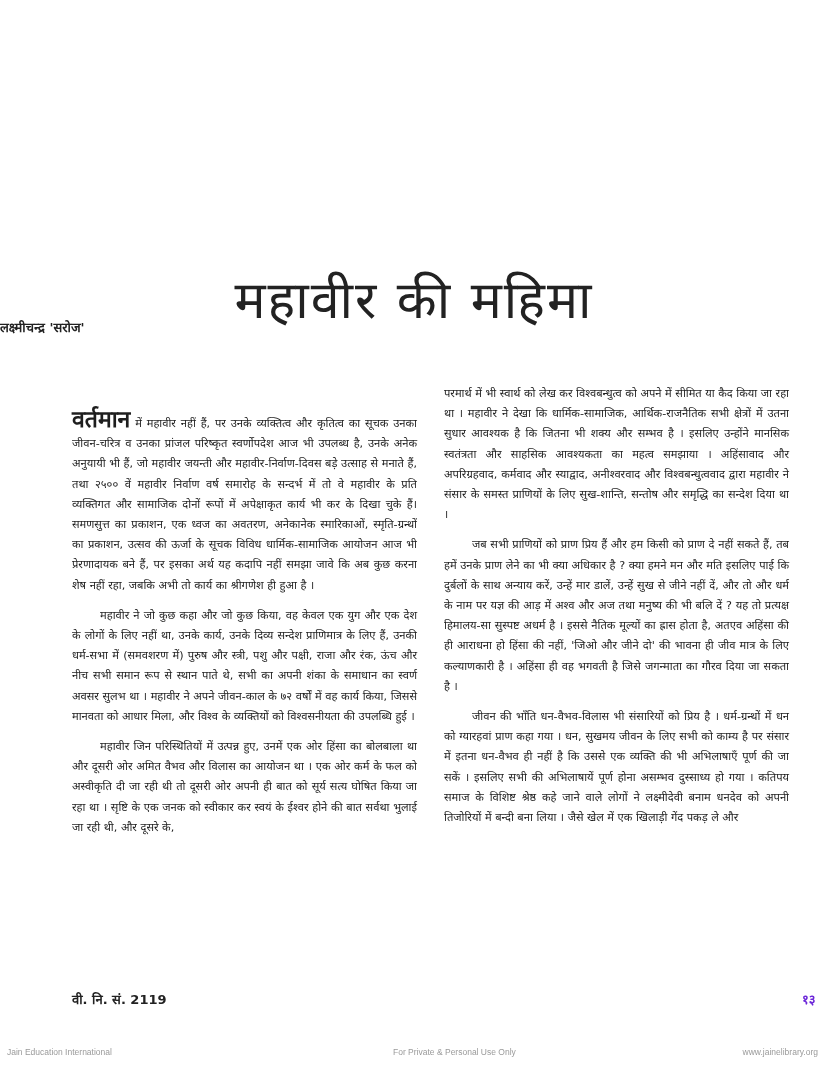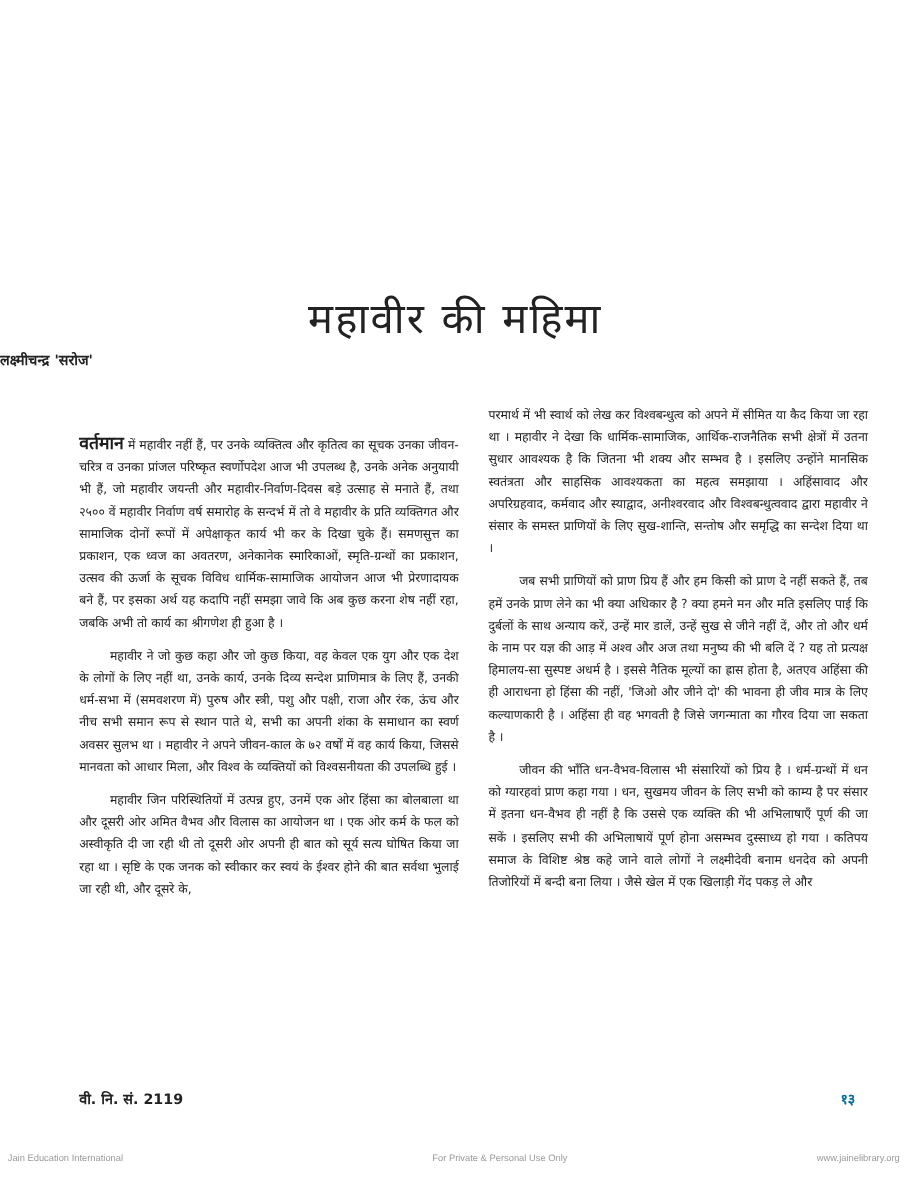--- a/index.html
+++ b/index.html
@@ -1,30 +1,30 @@
 <!DOCTYPE html>
 <html><head>
 <meta charset="utf-8">
 <style>
   html, body { margin: 0; padding: 0; background: #ffffff; }
   body { width: 828px; height: 1071px; position: relative; overflow: hidden;
          font-family: "DejaVu Sans", sans-serif; color: #1c1c1c; }
   .title { position: absolute; left: 0; width: 828px; top: 262px; text-align: center;
-           font-size: 38px; font-weight: normal; letter-spacing: 2px; color: #222; }
+           font-size: 52px; font-weight: normal; letter-spacing: 2px; color: #222; }
   .author { position: absolute; left: 0; width: 828px; top: 318px; 
             font-size: 13px; font-weight: bold; color: #222; }
   .col { position: absolute; top: 393px; width: 345px; font-size: 11.2px; line-height: 20.2px;
          text-align: justify; color: #1e1e1e; }
   .col.left { left: 72px; }
   .col.right { left: 444px; top: 368px; }
   .col p { margin: 0 0 10px 0; text-indent: 28px; }
-  .col p.first { text-indent: 0; }
-  .dropword { font-size: 16px; font-weight: bold; }
+  .col p.first { text-indent: 0; margin-top: 16px; }
+  .dropword { font-size: 23px; font-weight: bold; }
   .footer-left { position: absolute; left: 72px; top: 990px; font-size: 13px; font-weight: bold; color: #222; }
-  .footer-right { position: absolute; left: 764px; top: 990px; font-size: 13px; font-weight: bold; color: #0369a1; }
+  .footer-right { position: absolute; left: 802px; top: 990px; font-size: 13px; font-weight: bold; color: #6d28d9; }
   .bottom-bar { position: absolute; top: 1045px; left: 0; width: 828px; height: 16px;
                 font-family: "Liberation Sans", sans-serif; font-size: 8.5px; color: #9a9a9a; }
   .bottom-bar span { position: absolute; top: 2px; }
   .bb-left { left: 7px; }
   .bb-center { left: 350px; margin-left: 43px; }
   .bb-right { right: 10px; }
 </style>
 </head>
 <body>
 

